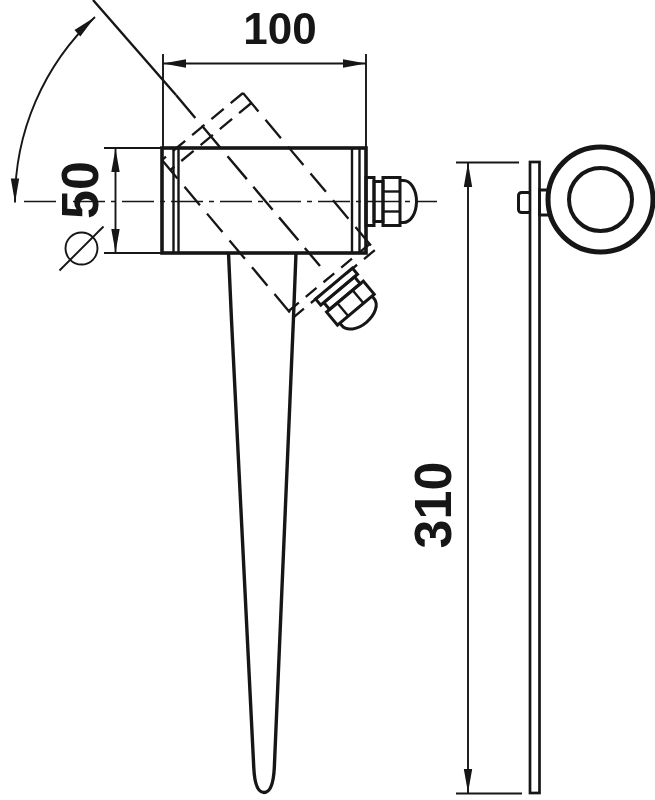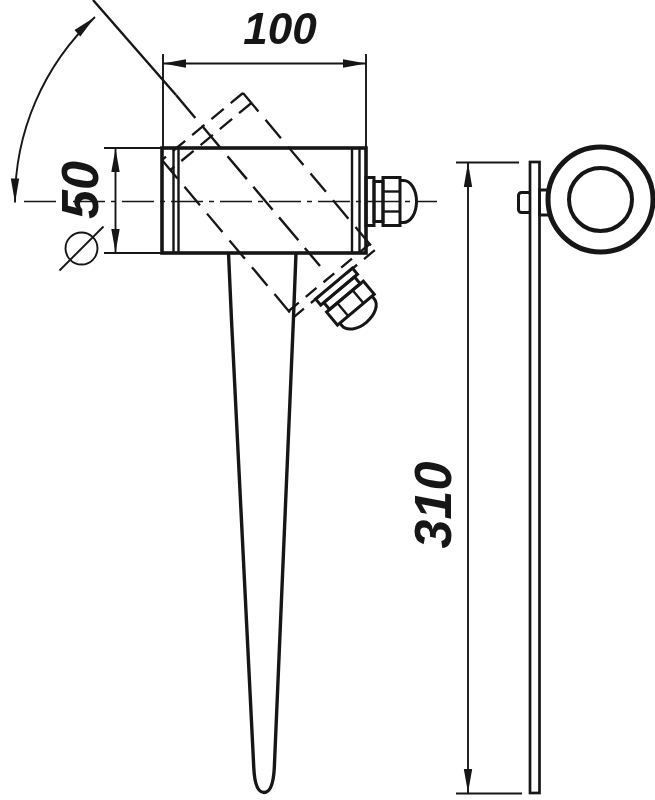--- a/index.html
+++ b/index.html
@@ -3,21 +3,20 @@
 <meta charset="utf-8">
 <style>
   html, body { margin: 0; padding: 0; background: #ffffff; }
   .canvas {
     position: relative;
     width: 655px;
     height: 800px;
     background: #ffffff;
     overflow: hidden;
     font-family: "Liberation Sans", "DejaVu Sans", sans-serif;
-    font-style: italic;
   }
   svg text {
     font-family: "Liberation Sans", "DejaVu Sans", sans-serif;
     font-weight: bold;
     fill: #161616;
   }
   .obj   { stroke: #161616; fill: none; }
   .dim   { stroke: #161616; fill: none; stroke-width: 1.9; }
   .arrow { fill: #161616; stroke: none; }
 </style>

